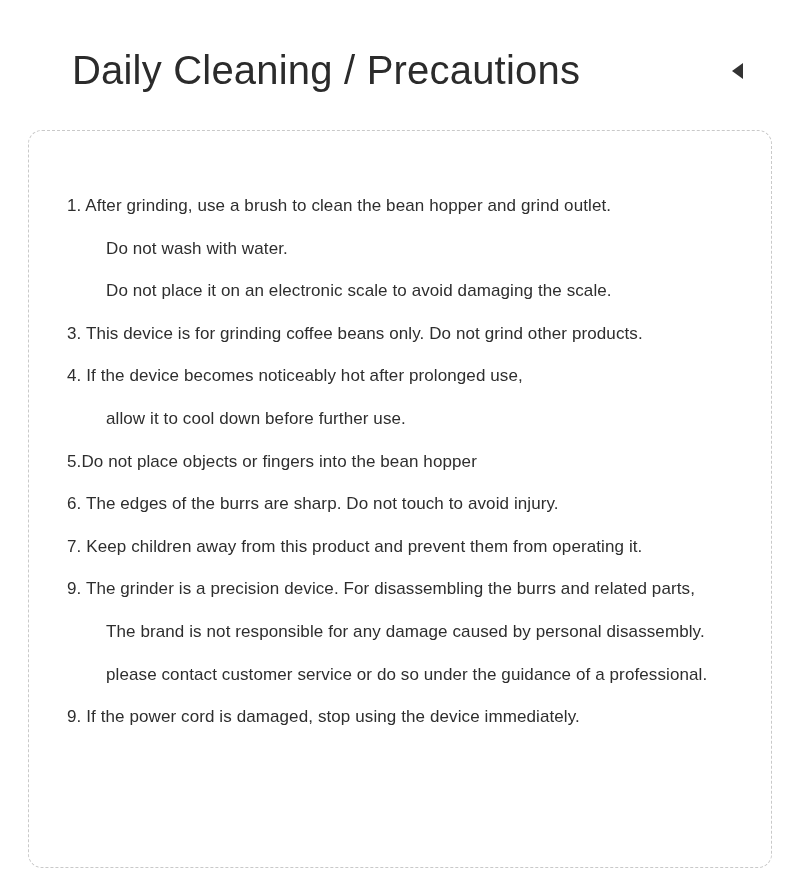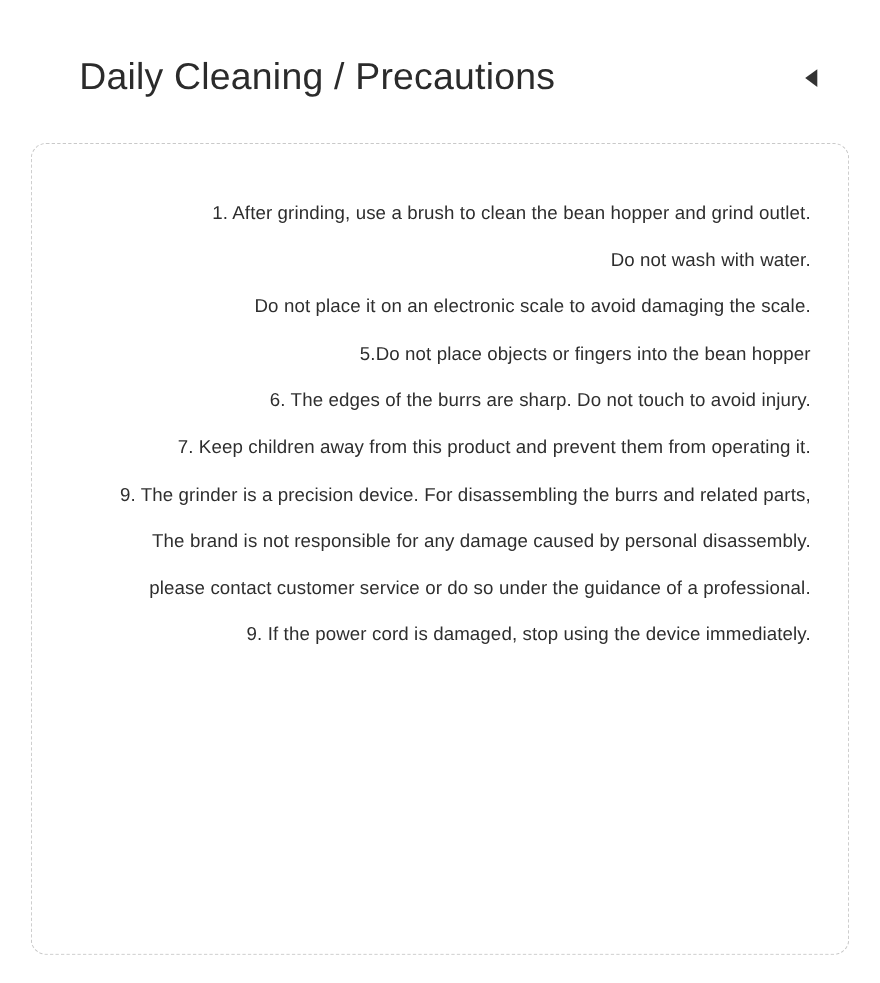--- a/index.html
+++ b/index.html
@@ -29,21 +29,21 @@
     width: 800px;
     height: 56px;
     display: flex;
     align-items: center;
   }
 
   .page-title {
     position: absolute;
     left: 72px;
     top: 50px;
-    font-size: 34px;
+    font-size: 40px;
     font-weight: 400;
     letter-spacing: 0.2px;
     color: #2b2b2b;
     line-height: 40px;
     white-space: nowrap;
   }
 
   .back-arrow {
     position: absolute;
     right: 50px;
@@ -71,23 +71,22 @@
     height: 738px;
     box-sizing: border-box;
     border: 1px dashed #c9c9c9;
     border-radius: 14px;
     background: #ffffff;
     padding: 38px 30px 0 22px;
   }
 
   .list {
     list-style: none;
-    margin: 4px;
+    margin: 16px;
     padding: 0;
-    text-align: right;
   }
 
   .item {
     margin: 0 0 0 0;
   }
 
   .line {
     font-size: 17px;
     line-height: 42.6px;
     color: #2e2e2e;
@@ -121,21 +120,28 @@
 
       <li class="item">
         <div class="line first">1. After grinding, use a brush to clean the bean hopper and grind outlet.</div>
         <div class="line cont">Do not wash with water.</div>
       </li>
 
       <li class="item">
         <div class="line cont">Do not place it on an electronic scale to avoid damaging the scale.</div>
       </li>
 
+      <li class="item">
+        <div class="line first">3. This device is for grinding coffee beans only. Do not grind other products.</div>
+      </li>
 
+      <li class="item">
+        <div class="line first">4. If the device becomes noticeably hot after prolonged use,</div>
+        <div class="line cont">allow it to cool down before further use.</div>
+      </li>
 
       <li class="item">
         <div class="line first">5.Do not place objects or fingers into the bean hopper</div>
       </li>
 
       <li class="item">
         <div class="line first">6. The edges of the burrs are sharp. Do not touch to avoid injury.</div>
       </li>
 
       <li class="item">

